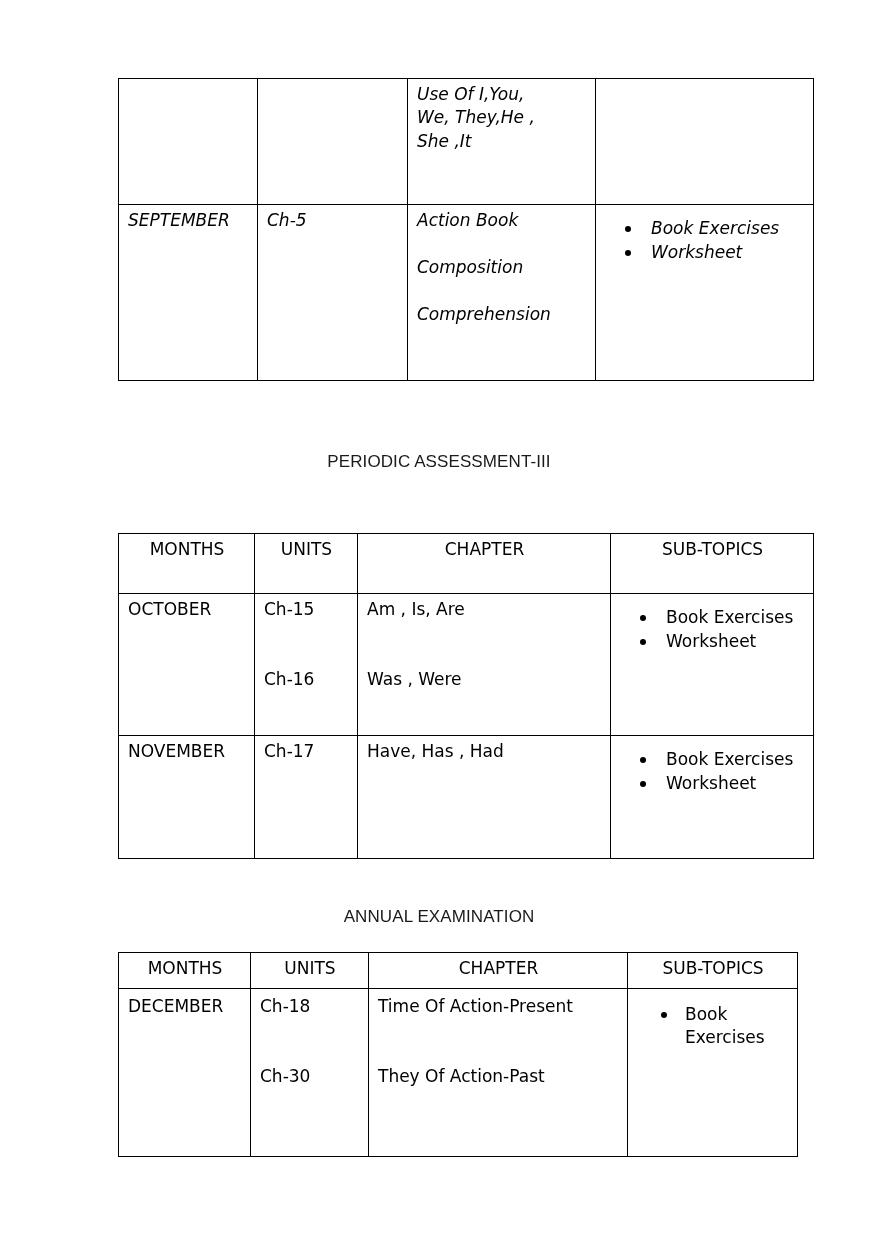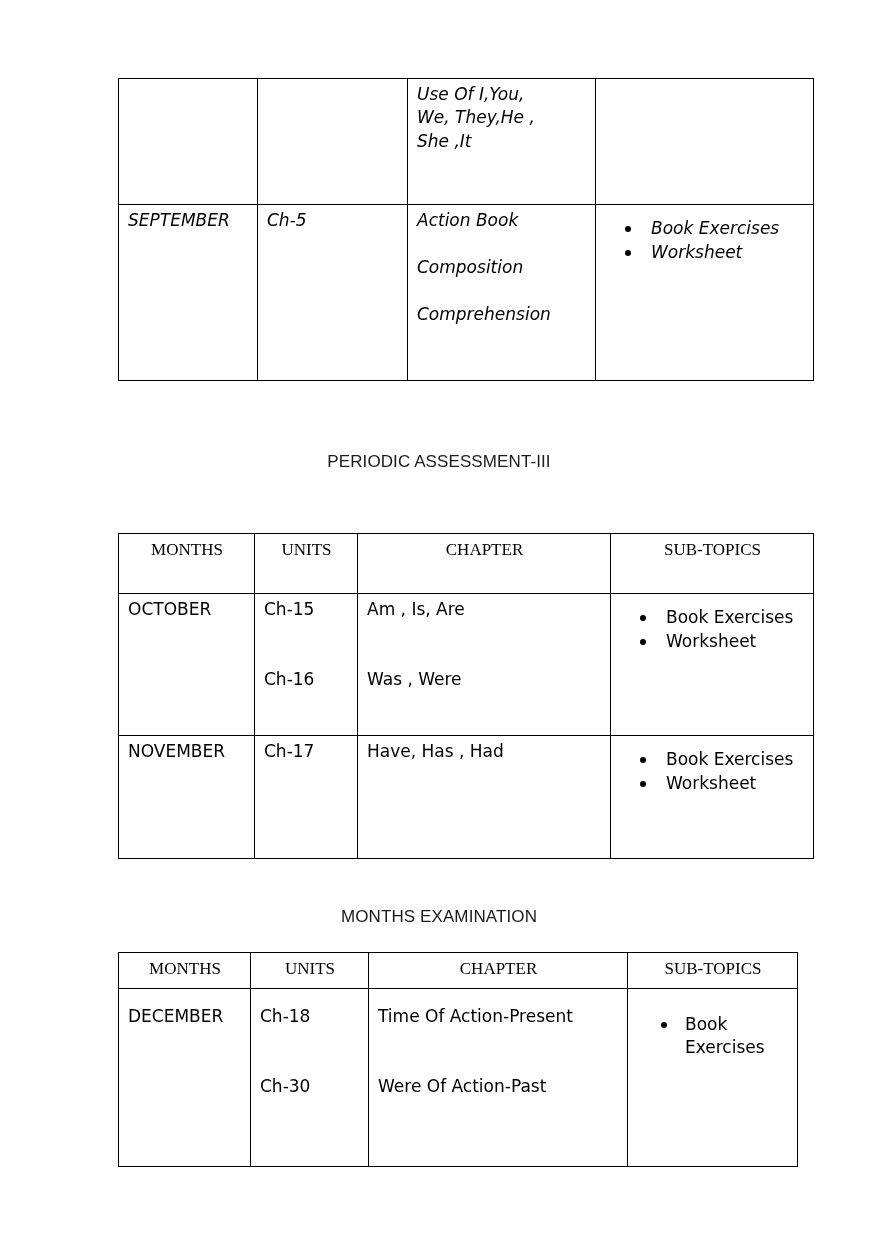--- a/index.html
+++ b/index.html
@@ -37,21 +37,20 @@
     border: 1px solid #000000;
     vertical-align: top;
     padding: 4px 8px 4px 9px;
     font-weight: normal;
     overflow: hidden;
   }
   table.doc-table th {
     text-align: center;
     vertical-align: top;
     font-weight: normal;
-    font-family: Liberation Serif, serif;
   }
 
   
   .ctr { text-align: left; }
 
   
   .bullets {
     list-style: none;
     margin: 8px;
     padding: 0;
@@ -120,21 +119,21 @@
     left: 118px;
     top: 952px;
     width: 679px;
   }
   #table-annual col.c1 { width: 132px; }
   #table-annual col.c2 { width: 118px; }
   #table-annual col.c3 { width: 259px; }
   #table-annual col.c4 { width: 170px; }
   #table-annual tr.hd th { height: 27px; }
   #table-annual tr.r1 td { height: 157px; }
-  #table-annual td { padding-top: 16px; }
+  #table-annual td { padding-top: 6px; }
 
   #table-annual .bullets li { padding-left: 40px; }
   #table-annual .bullets li .dot { left: 16px; }
 
   .heading-pa3  { top: 440px; margin-top: 12px; }
   .heading-ann  { top: 907px; }
 </style>
 </head>
 <body>
 
@@ -242,21 +241,21 @@
             <li>
               <span class="dot"></span>
               <span>Worksheet</span>
             </li>
           </ul>
         </td>
       </tr>
     </tbody>
   </table>
 
-  <div class="section-heading heading-ann">MONTHS EXAMINATION</div>
+  <div class="section-heading heading-ann">ANNUAL EXAMINATION</div>
 
   <table class="doc-table" id="table-annual">
     <colgroup>
       <col class="c1">
         <col class="c2">
         <col class="c3">
         <col class="c4">
     </colgroup>
     <thead>
       <tr class="hd">
@@ -272,21 +271,21 @@
         <td class="ctr">
           <span>Ch-18</span>
           <span class="gap-line"></span>
           <span class="gap-line"></span>
           <span>Ch-30</span>
         </td>
         <td class="ctr">
           <span>Time Of Action-Present</span>
           <span class="gap-line"></span>
           <span class="gap-line"></span>
-          <span>Were Of Action-Past</span>
+          <span>They Of Action-Past</span>
         </td>
         <td class="vmid">
           <ul class="bullets">
             <li>
               <span class="dot"></span>
               <span>Book Exercises</span>
             </li>
           </ul>
         </td>
       </tr>

